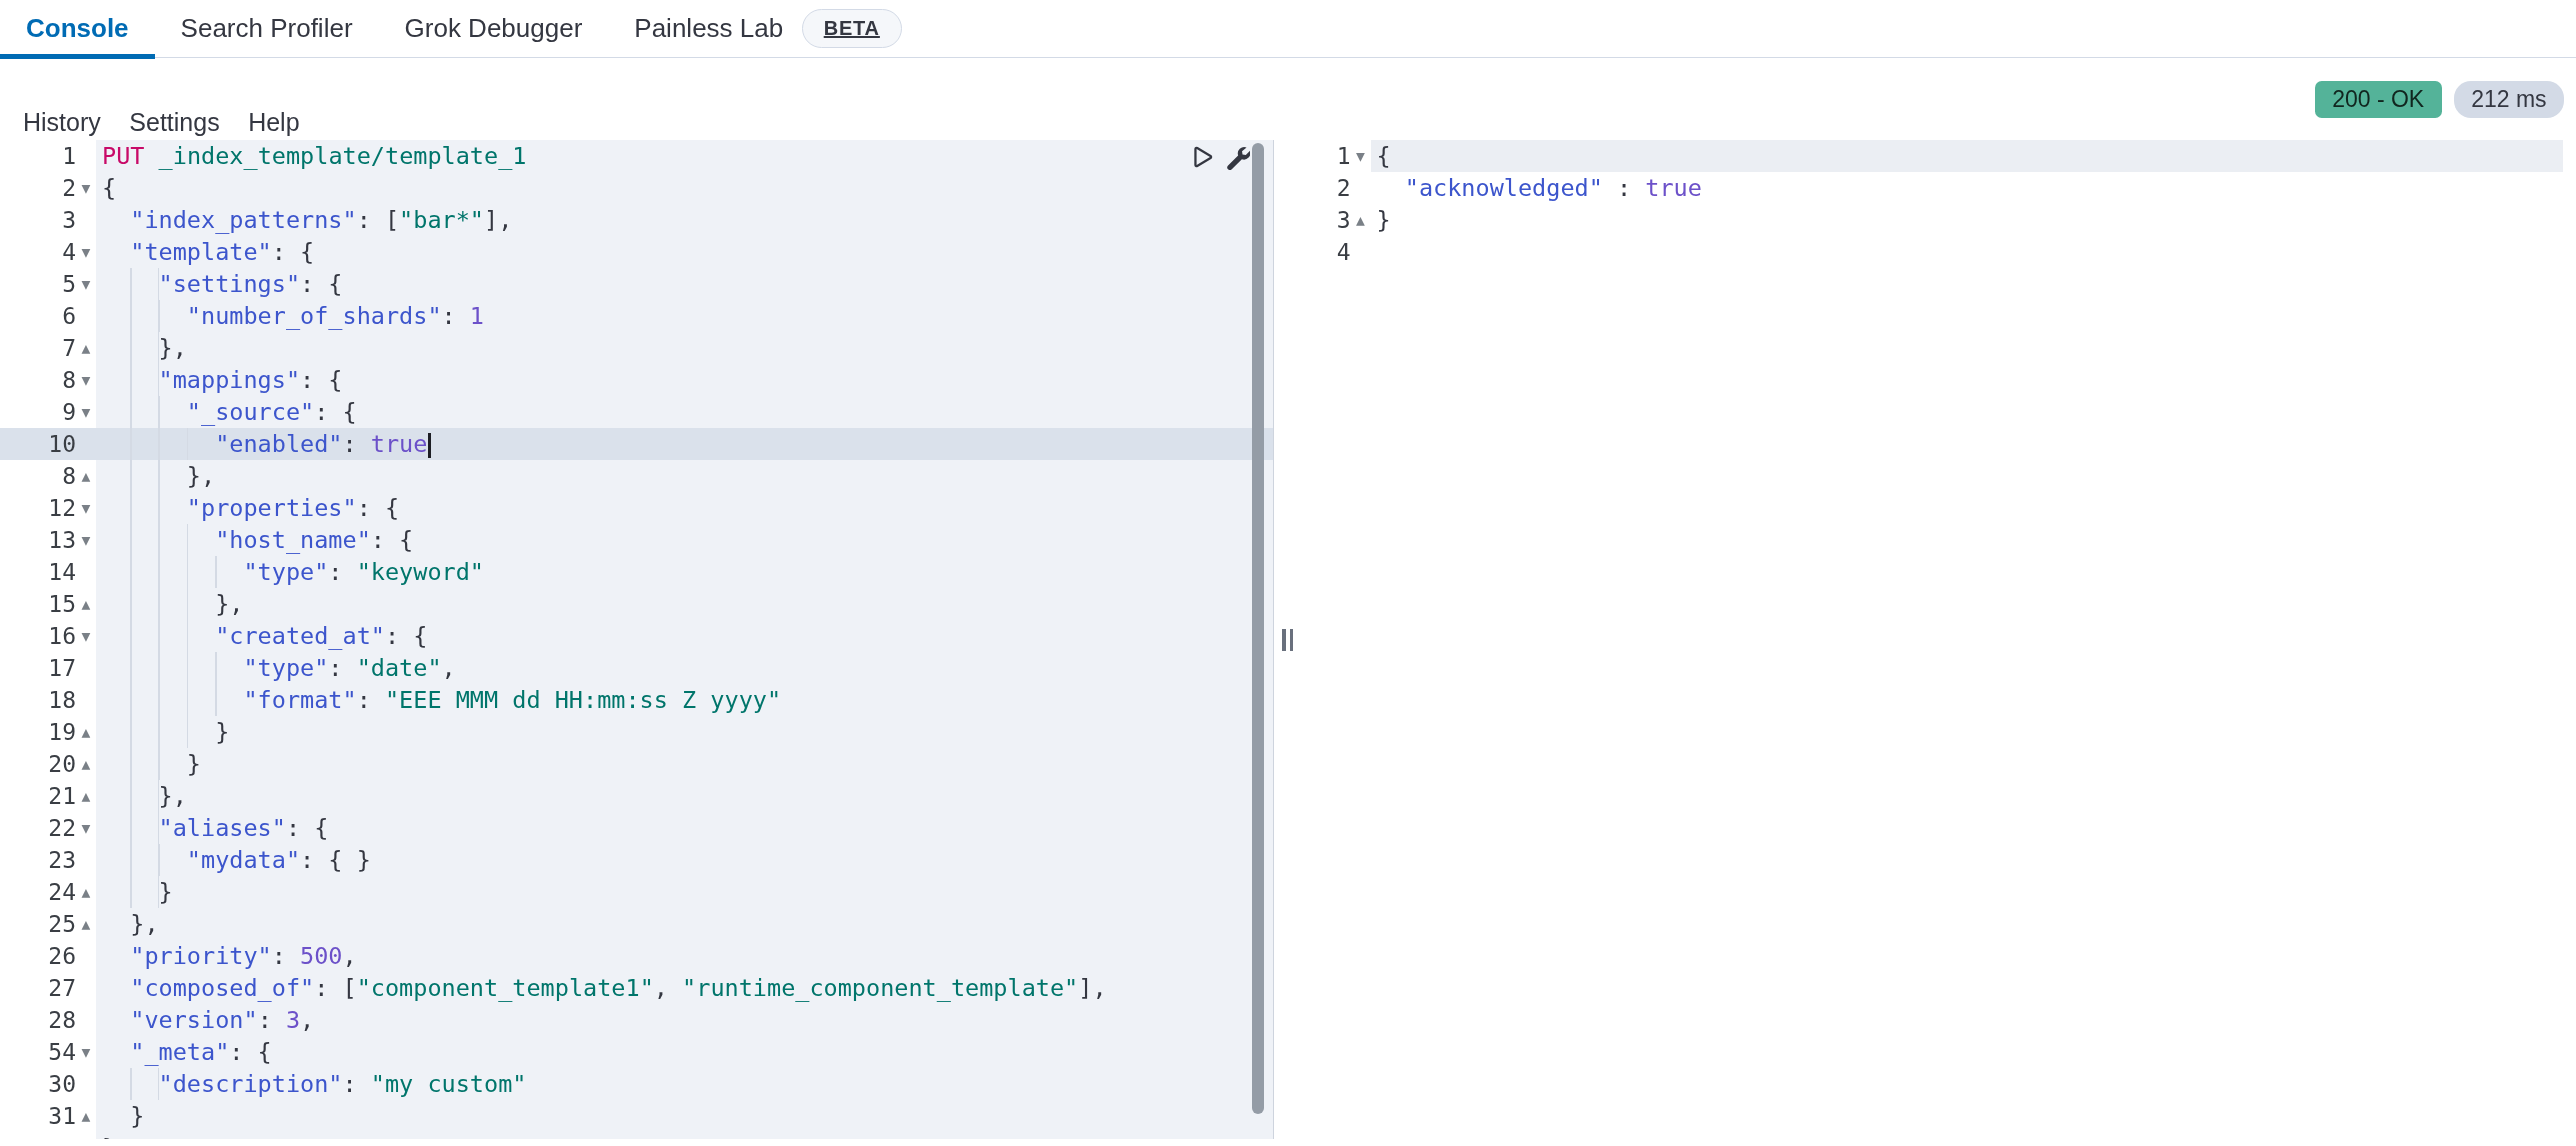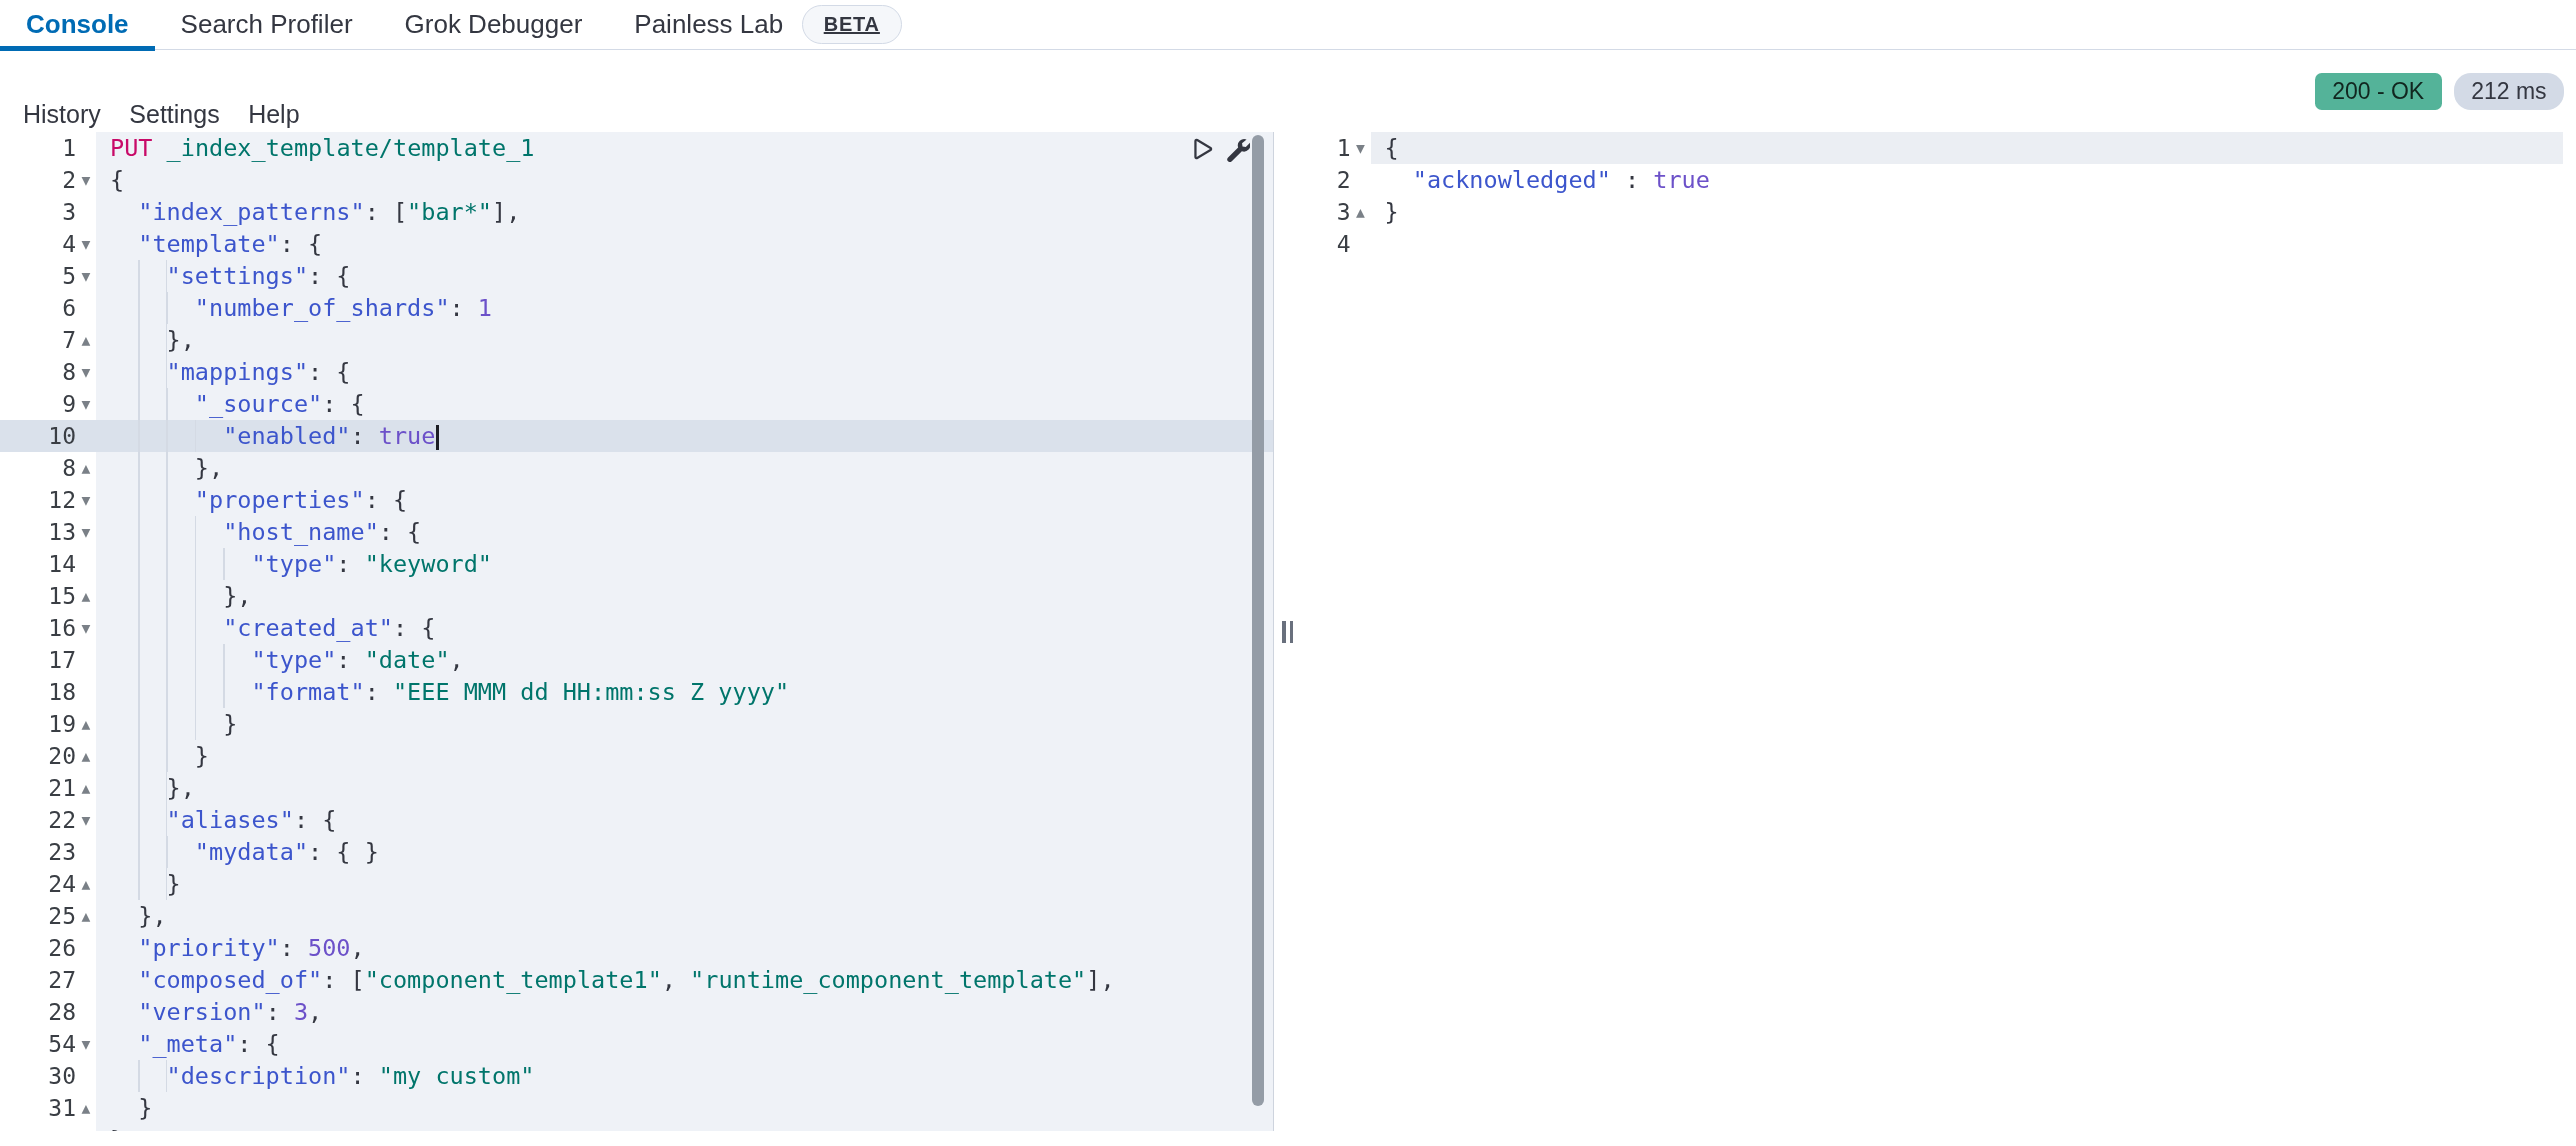--- a/index.html
+++ b/index.html
@@ -1,20 +1,20 @@
 <!DOCTYPE html>
 <html style="--accent: #006BB4; --success-badge-bg: #54B399; --success-badge-text: #11261F; --time-badge-bg: #D3DAE6; --time-badge-text: #343741; --syntax-method: #C80A68; --syntax-url: #00756B; --syntax-key: #3C55CC; --syntax-string: #00756B; --syntax-constant: #6C51C9; --syntax-punct: #343741; --request-band: #EFF2F7; --active-line: #DAE1EB; --response-band: #EBEEF3; --indent-guide: #D4DAE4; --gutter-text: #3A3E44;font-size:13.4px"><head>
 <meta charset="utf-8">
 <style>
   *{box-sizing:border-box;margin:0;padding:0}
   html,body{width:2576px;height:1147px;overflow:hidden;background:#fff;
     font-family:"Liberation Sans","DejaVu Sans",sans-serif;color:#343741;}
 
   
-  .tab-bar{height:50px;display:flex;align-items:stretch;background:#fff;
+  .tab-bar{height:58px;display:flex;align-items:stretch;background:#fff;
     border-bottom:1.7px solid #D3DAE6;}
   .tab{position:relative;display:flex;align-items:center;padding:0 26px;
     font-size:26px;color:#343741;cursor:pointer;white-space:nowrap;}
   .tab.active{color:var(--accent);font-weight:700;}
   .tab.active::after{content:"";position:absolute;left:0;right:0;bottom:-1.7px;
     height:5px;background:var(--accent);}
   .beta-badge{margin-left:18.5px;height:39px;padding:0 21px;display:inline-flex;
     align-items:center;border:1.7px solid #D3DAE6;border-radius:22px;background:#F5F7FA;
     font-size:20px;font-weight:700;letter-spacing:0.8px;color:#343741;text-decoration:underline;}
 
@@ -38,21 +38,21 @@
 
   .line{display:flex;height:32px;font-family:"DejaVu Sans Mono",monospace;
     font-size:23.5px;line-height:32px;}
   .gutter{flex:none;display:flex;align-items:center;justify-content:flex-end;
     background:#fff;color:var(--gutter-text);}
   .request-panel .gutter{width:96px;}
   .response-panel .gutter{width:69px;}
   .num{font-size:23px;}
   .fold{flex:none;width:20px;text-align:center;font-size:17.6px;line-height:32px;
     color:#7A8087;font-family:"DejaVu Sans",sans-serif;cursor:pointer;}
-  .code{flex:1;white-space:pre;padding-left:14px;color:var(--syntax-punct);cursor:text;}
+  .code{flex:1;white-space:pre;padding-left:6px;color:var(--syntax-punct);cursor:text;}
   .request-panel .code{background:var(--request-band);}
   .request-panel .line.active .code{background:var(--active-line);}
   .request-panel .line.active .gutter{background:var(--active-line);}
   .response-panel .code{margin-right:13.4px;}
   .response-panel .line.active .code{background:var(--response-band);}
 
   .indent{display:inline-block;height:32px;vertical-align:top;
     background-image:repeating-linear-gradient(to right,
       var(--indent-guide) 0,var(--indent-guide) 1.7px,transparent 1.7px,transparent 2ch);}
 

